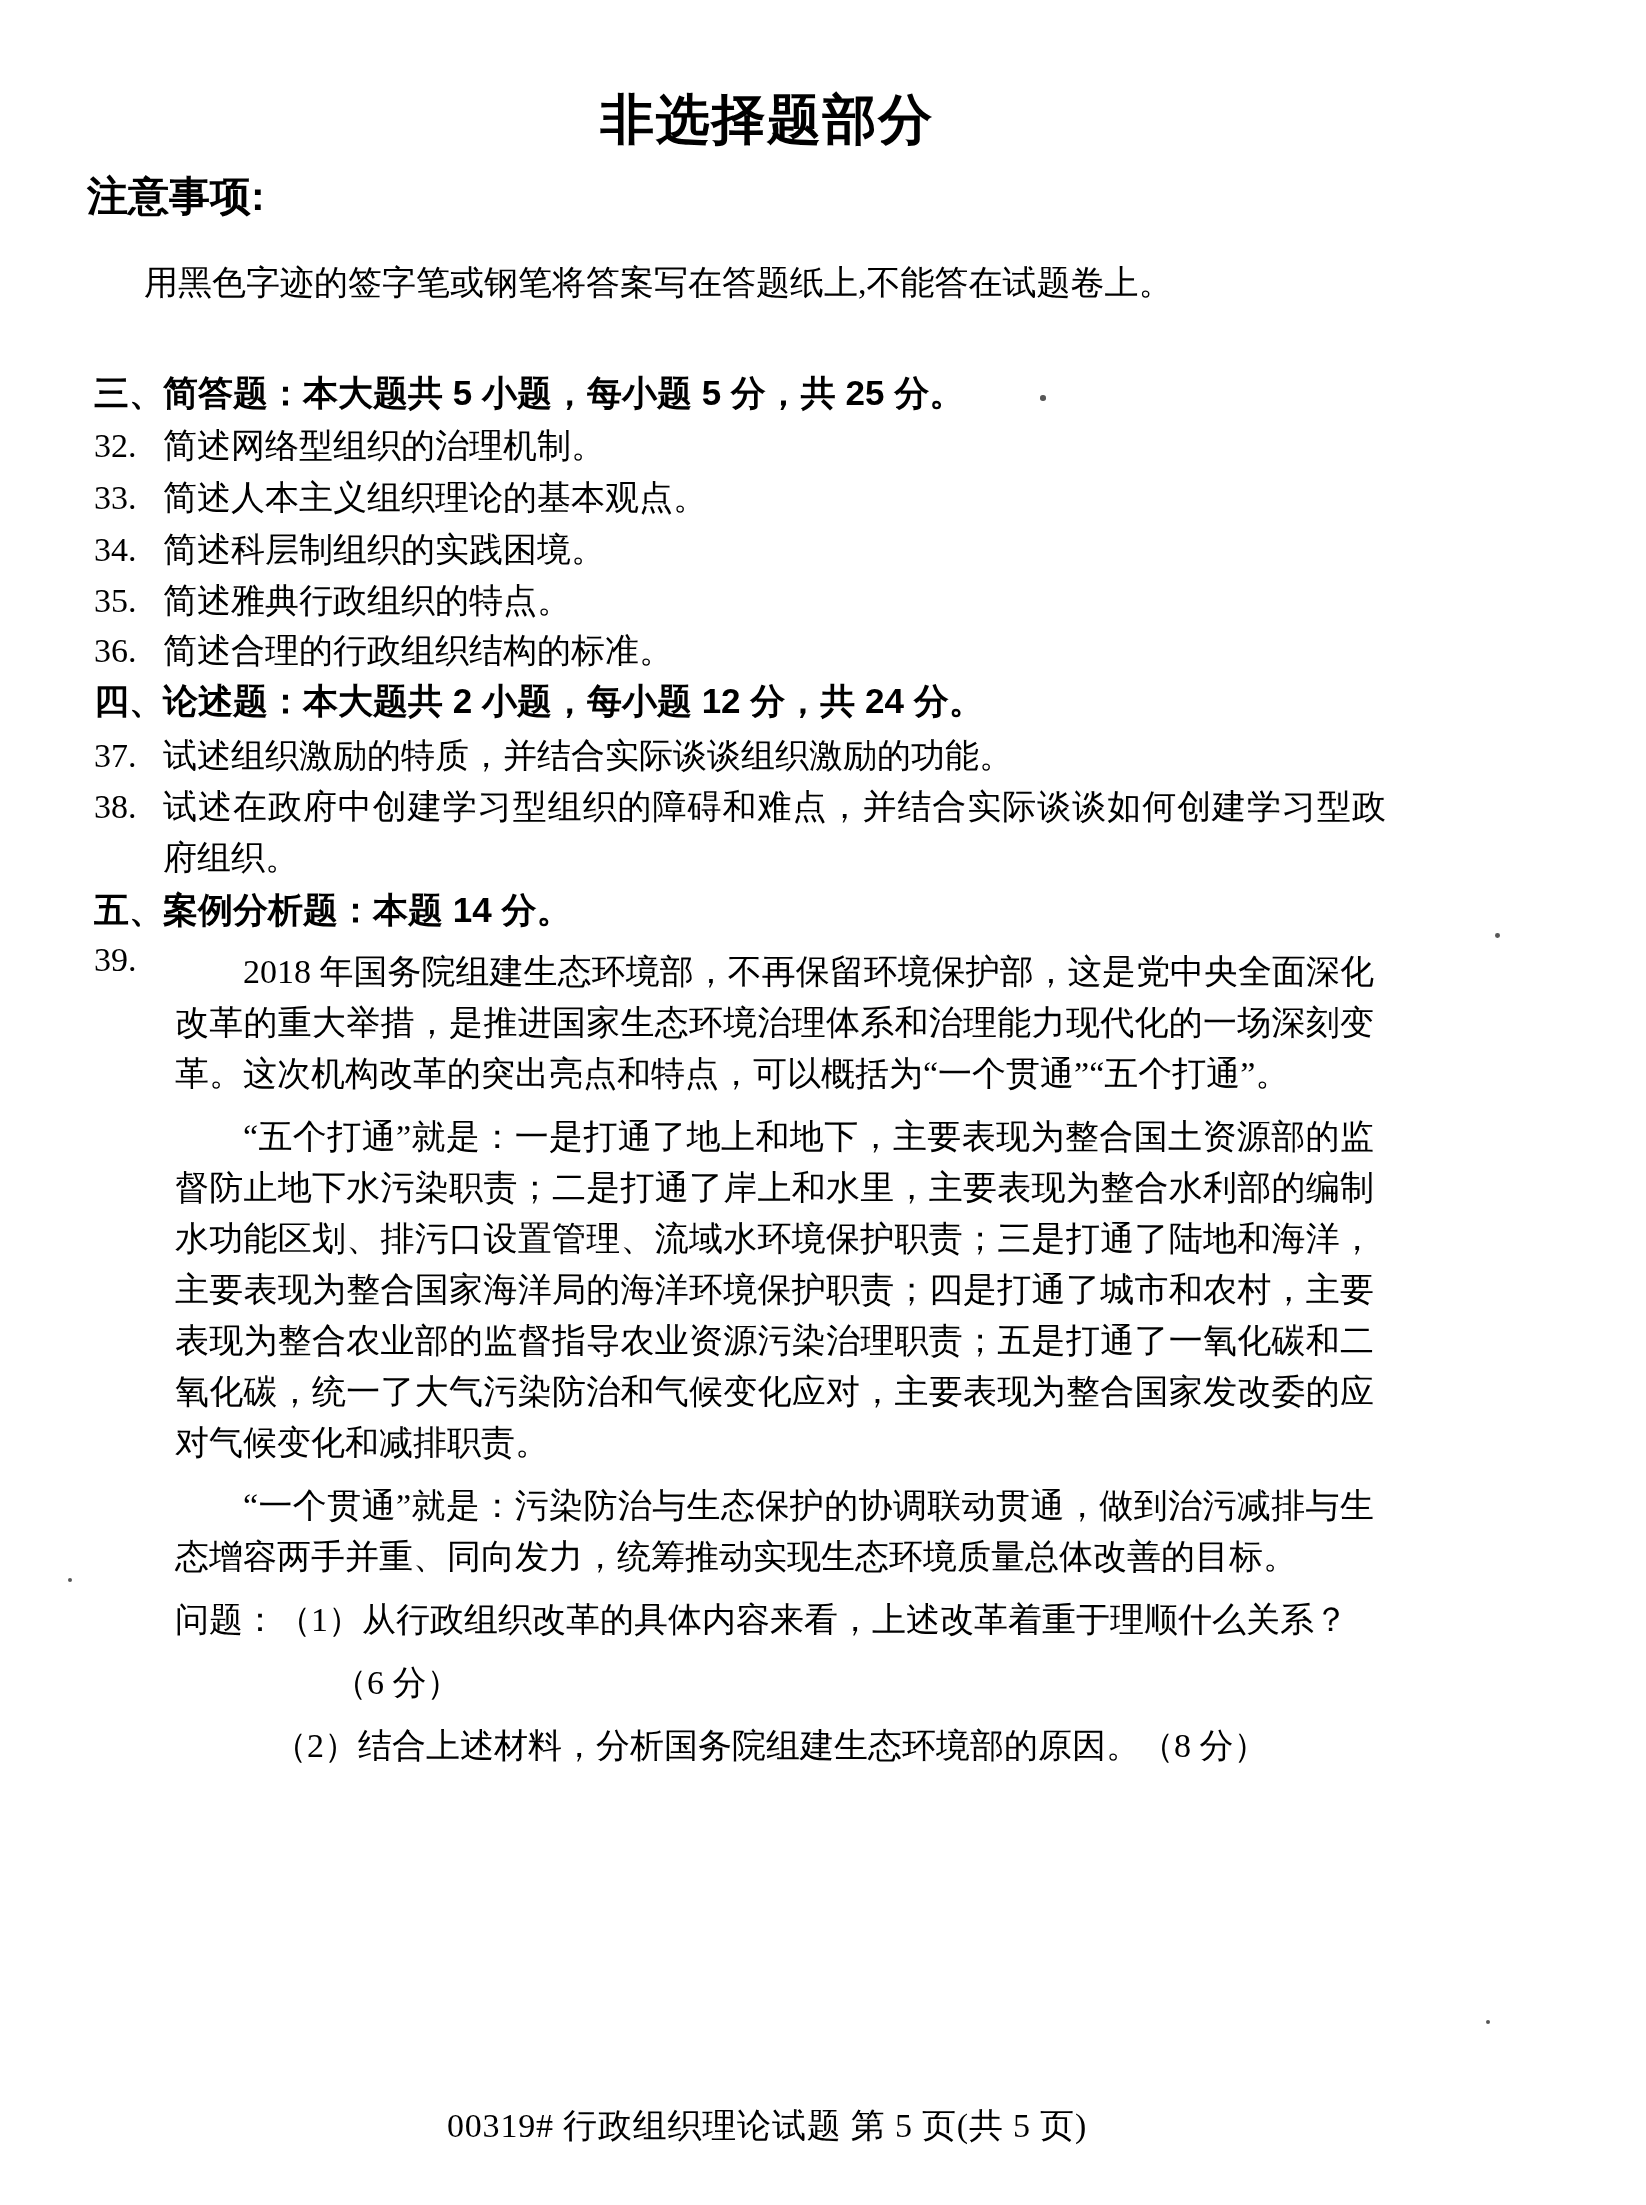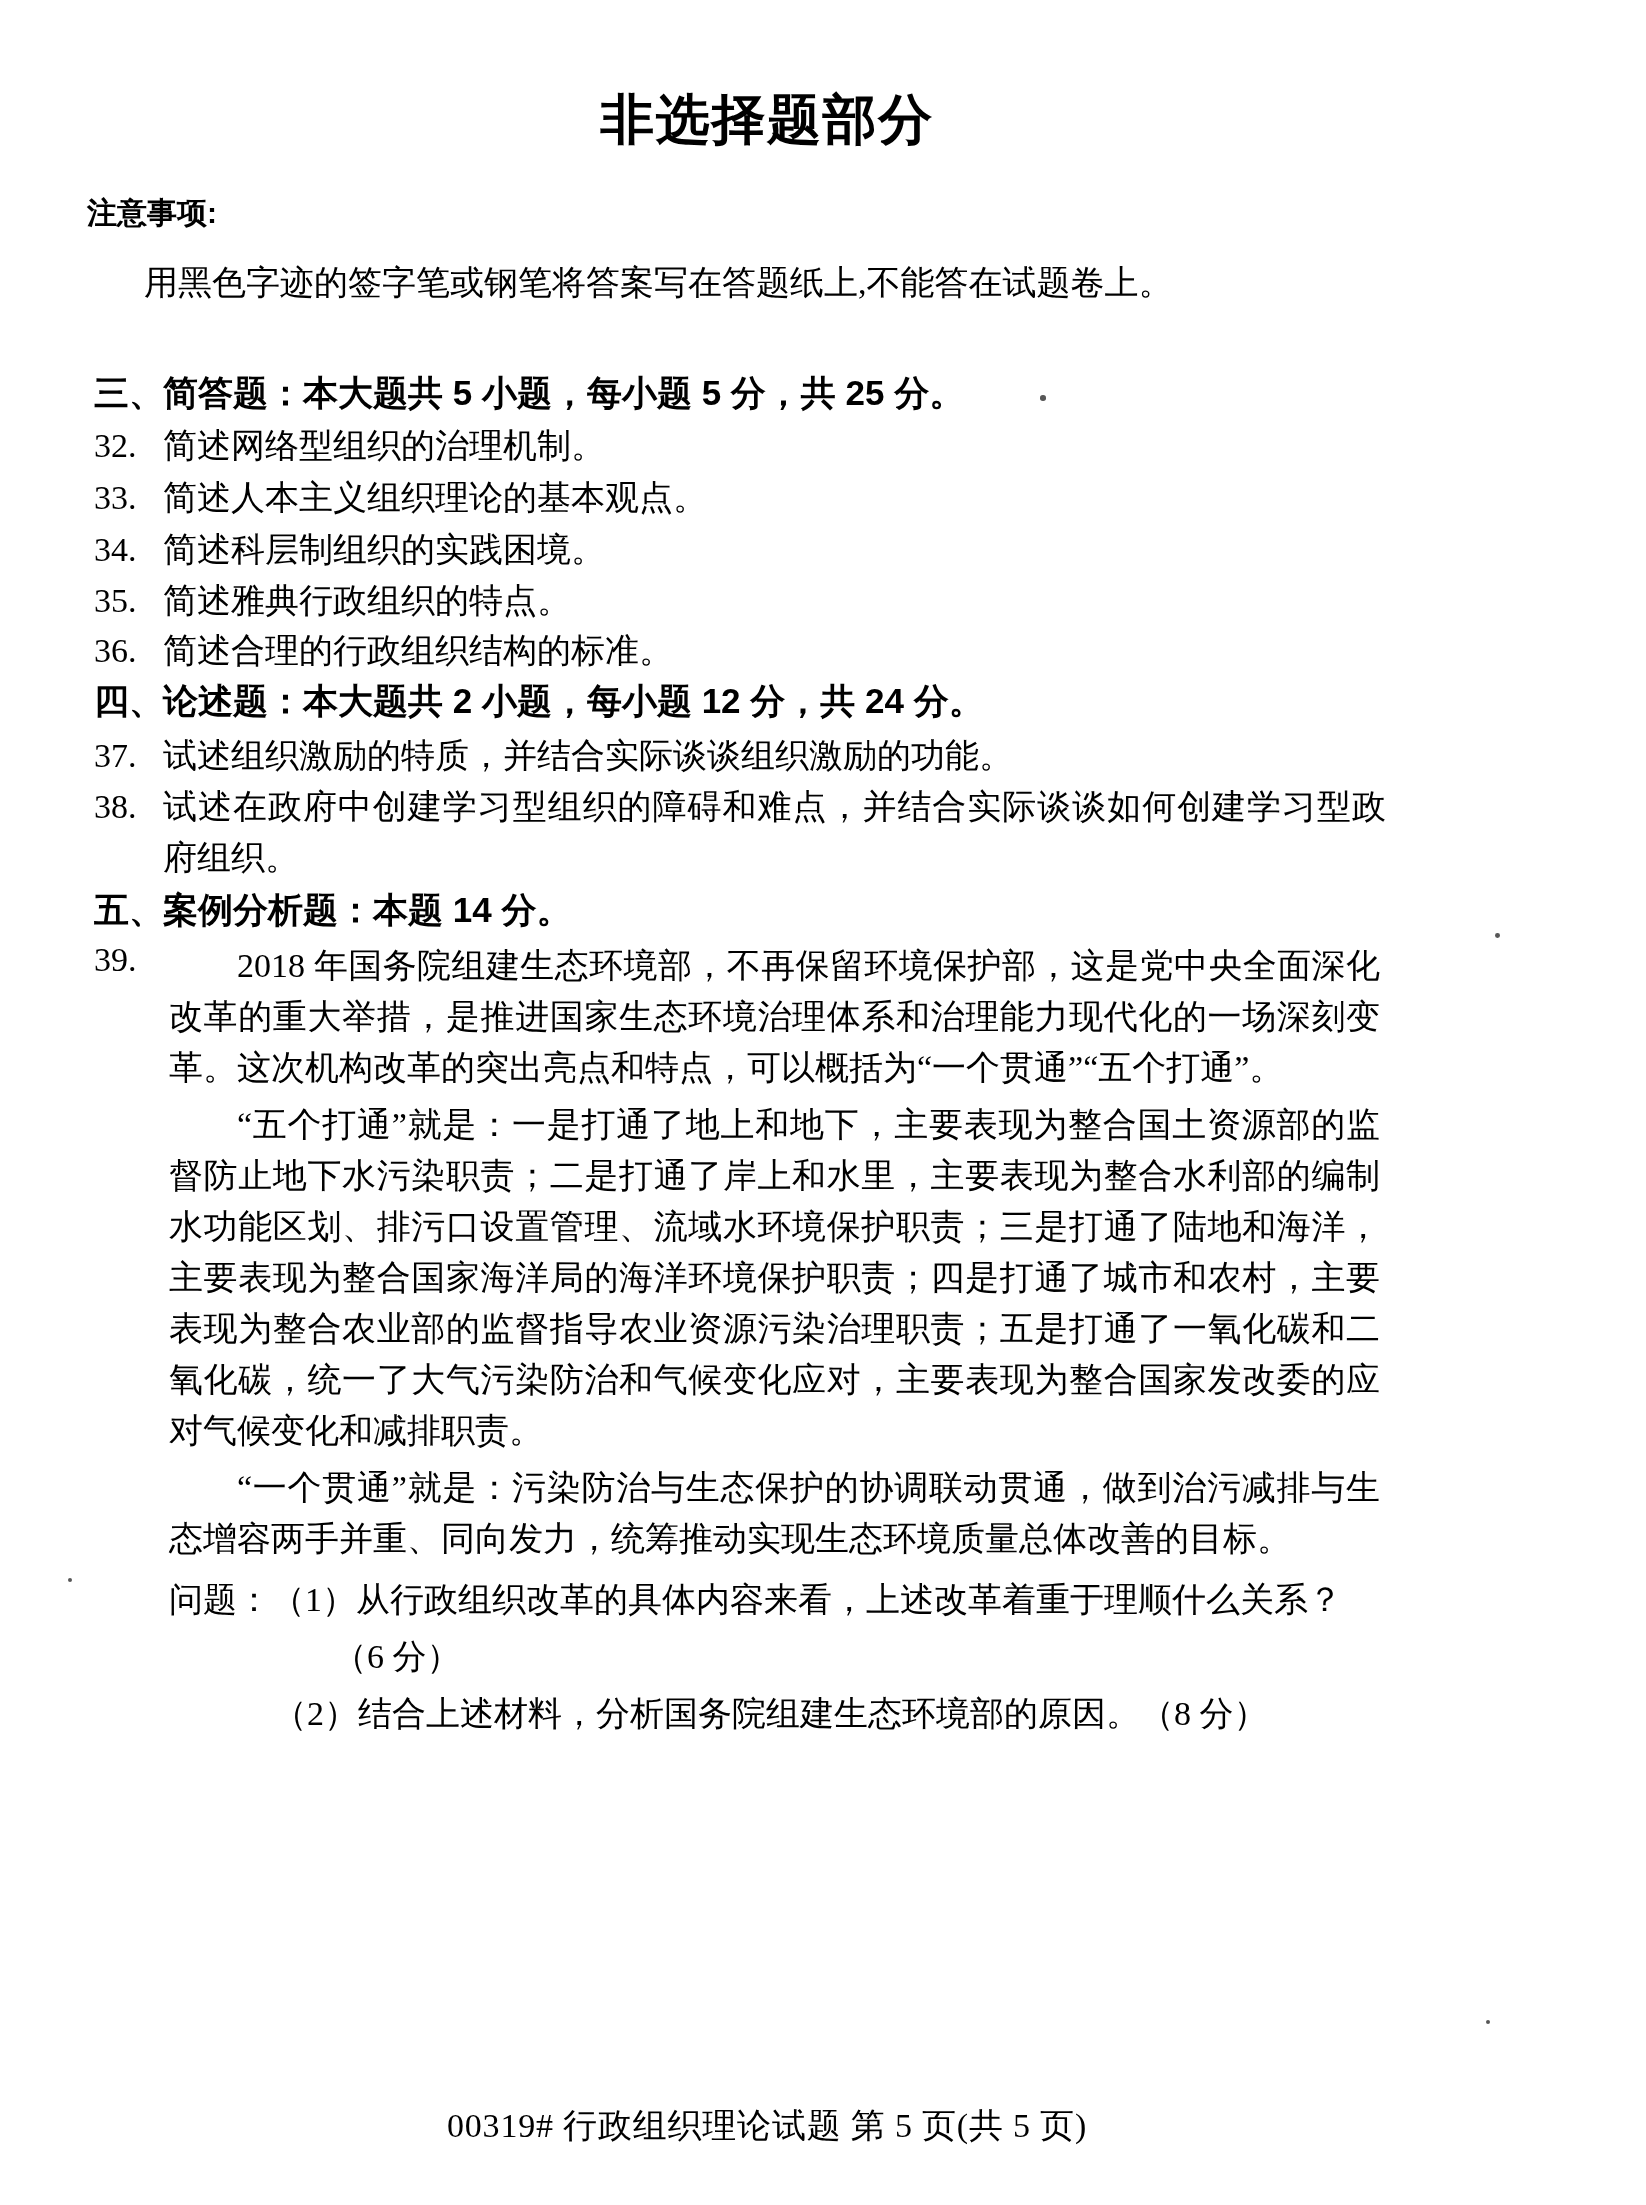--- a/index.html
+++ b/index.html
@@ -20,36 +20,36 @@
   }
   .doc-title {
     top: 84px;
     left: 767px;
     transform: translateX(-50%);
     font-size: 54px;
     letter-spacing: 1.6px;
     white-space: nowrap;
     margin: 0;
   }
-  .notice-label { top: 193px; left: 87px; font-size: 30px; }
+  .notice-label { top: 169px; left: 87px; font-size: 41px; }
   .notice-text  { top: 260px; left: 144px; white-space: nowrap; }
   .row { left: 94px; display: flex; align-items: baseline; line-height: 51px; }
   .row .num { width: 69px; flex: none; }
   .row .itext { width: 1223px; text-align: justify; text-align-last: left; }
   .row.head { font-size: 35px; }
   .case-num { top: 934px; left: 94px; line-height: 51px; }
   .case-body {
     top: 934px;
     left: 163px;
     width: 1223px;
     line-height: 51px;
     text-align: justify;
     text-align-last: left;
   }
-  .case-body p { margin: 6px; }
+  .case-body p { margin: 12px; }
   .case-body p.indent { text-indent: 68px; }
   .case-body p.q-line { margin-top: 9.7px; }
   .case-body p.q-score { margin-left: 170px; text-align: right; }
   .case-body p.q2 { margin-left: 110px; text-align: left; }
   .footer-line {
     top: 2103px;
     left: 767px;
     transform: translateX(-50%);
     white-space: nowrap;
     letter-spacing: 0.8px;

